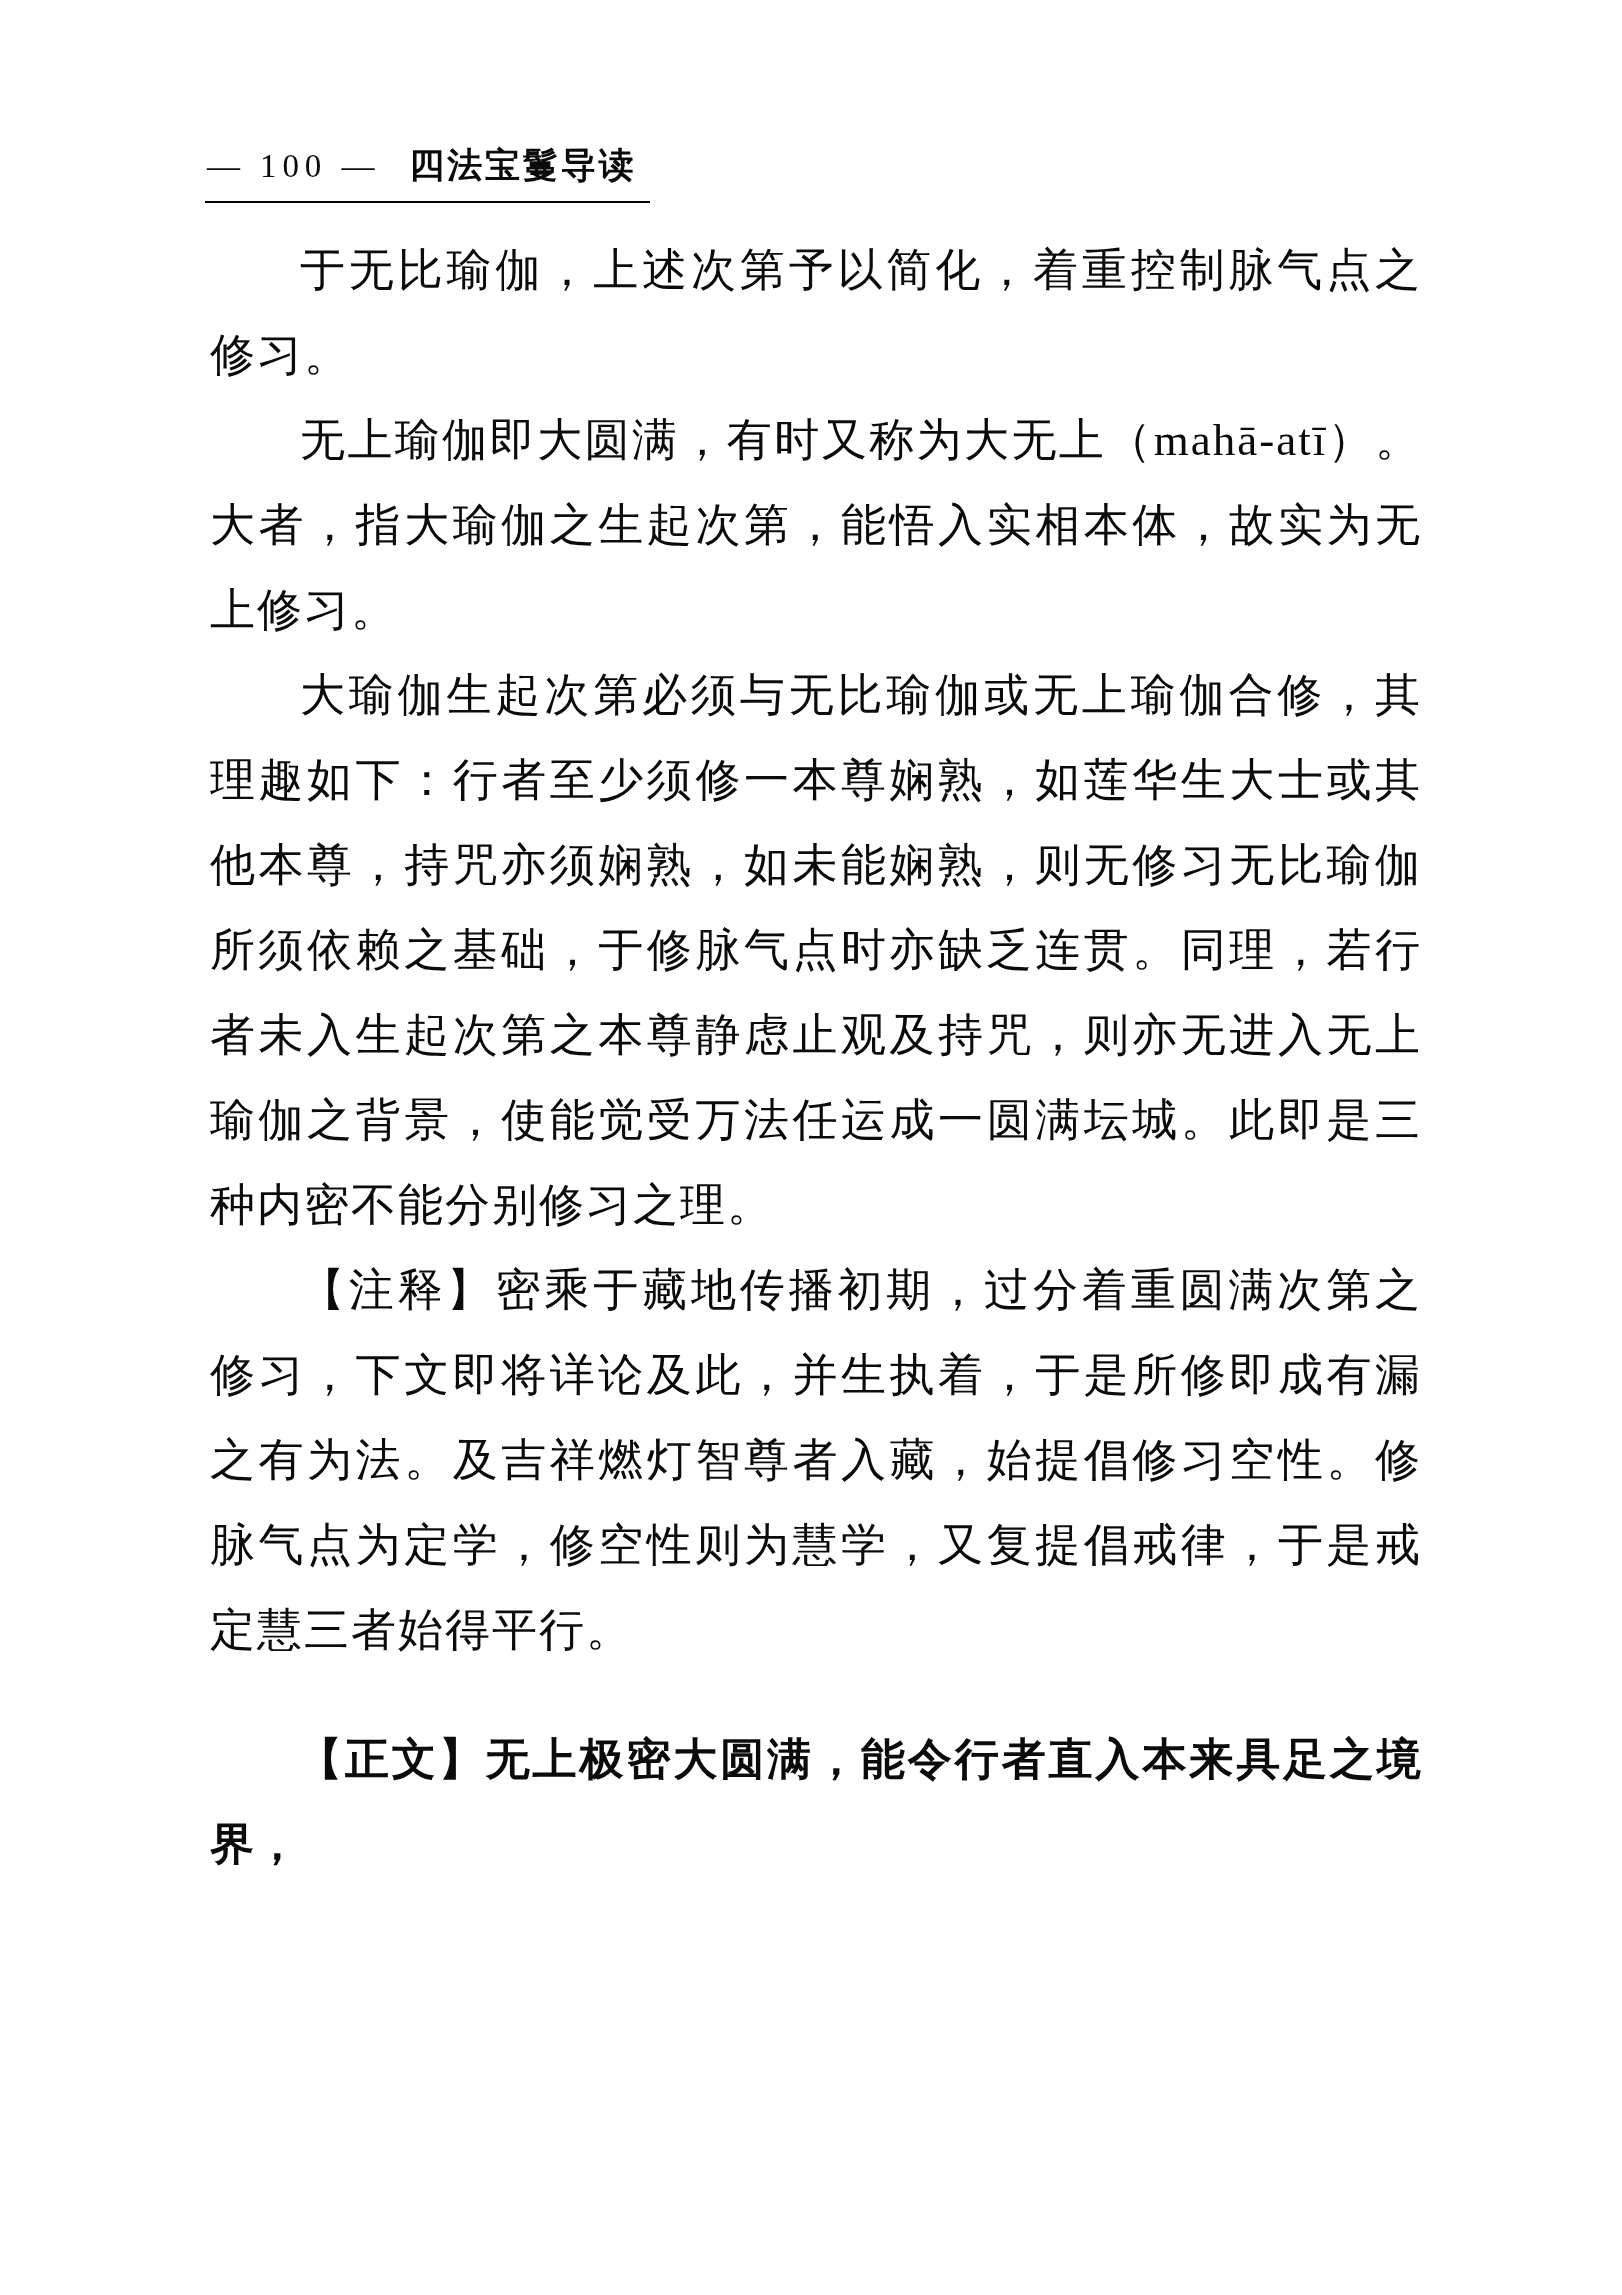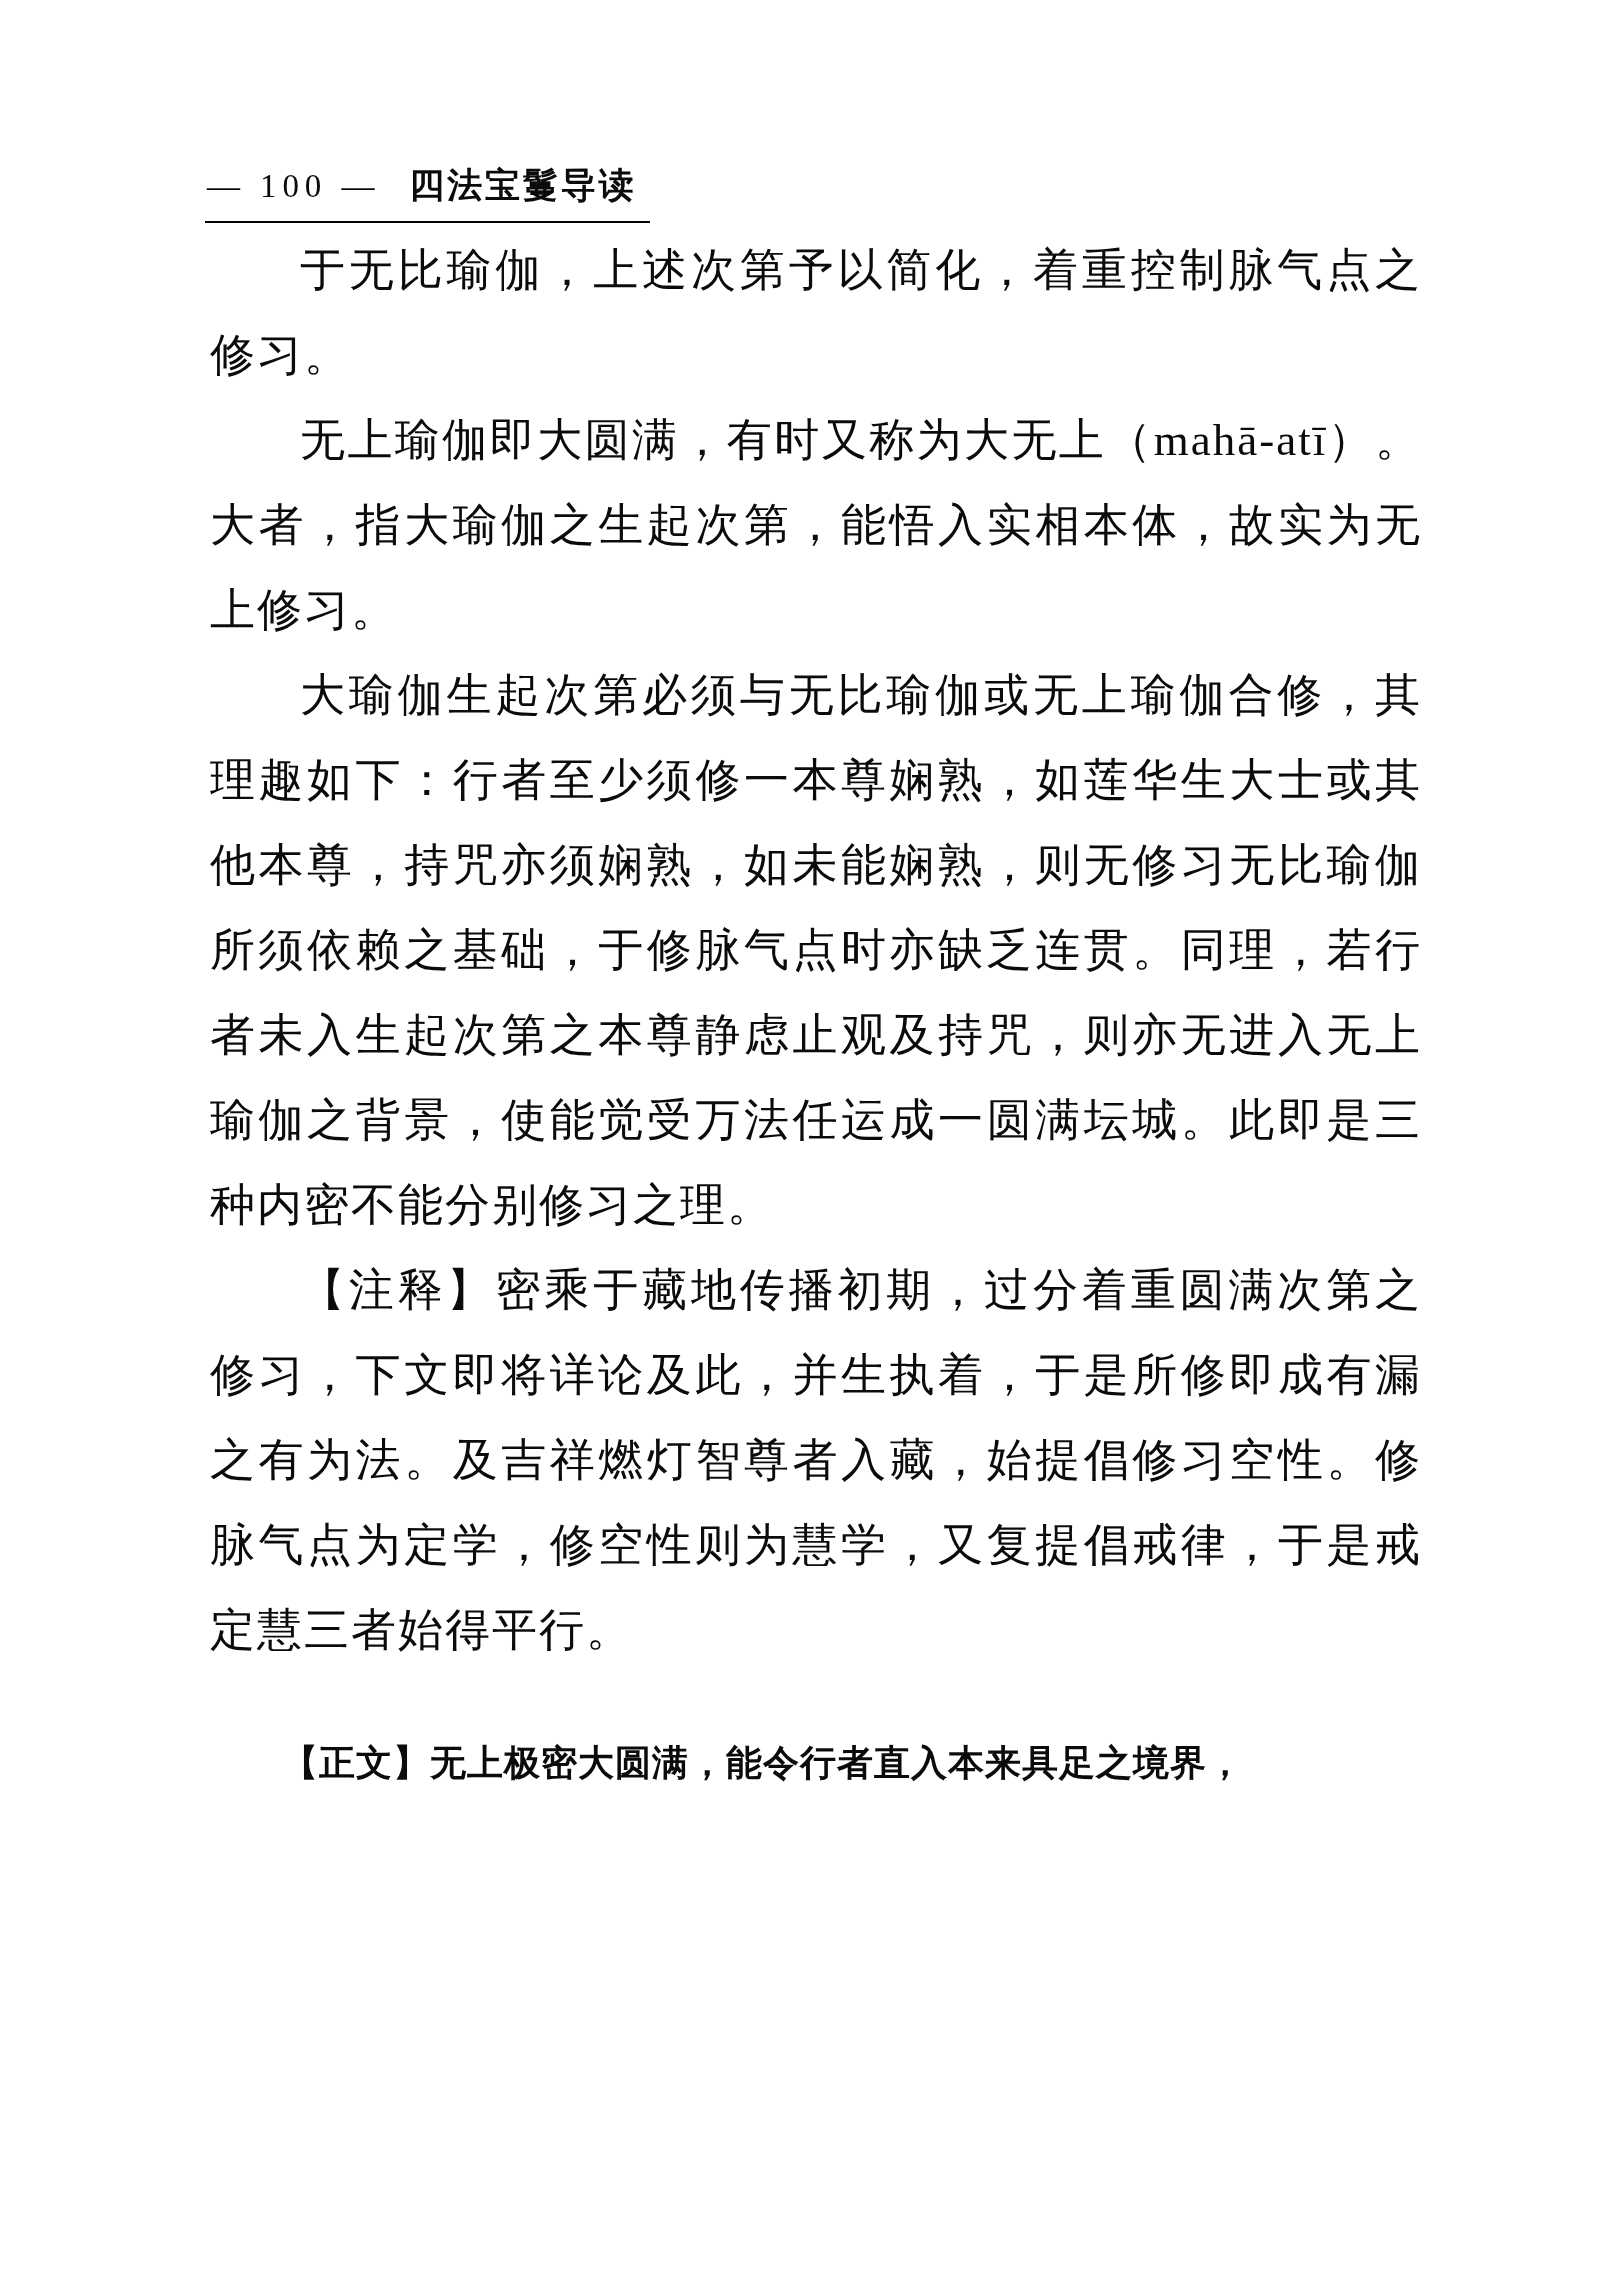--- a/index.html
+++ b/index.html
@@ -12,21 +12,21 @@
     width: 1623px;
     height: 2296px;
     background: #ffffff;
     color: #0b0b0b;
     font-family: "Liberation Serif", serif;
     overflow: hidden;
   }
   .page-header {
     position: absolute;
     left: 205px;
-    top: 162px;
+    top: 142px;
     display: inline-block;
     border-bottom: 2.9px solid #000000;
     padding: 0 13.7px 11.7px 2px;
     white-space: nowrap;
   }
   .page-marker {
     font-size: 33px;
     letter-spacing: 5.9px;
     font-family: "Liberation Serif", serif;
   }
@@ -47,23 +47,23 @@
     letter-spacing: 2px;
     text-align: justify;
     text-justify: inter-ideograph;
   }
   .body-text p {
     margin: 0;
     text-indent: 2em;
   }
   .body-text p.main-text {
     margin-top: 47px;
-    font-family: Liberation Sans, sans-serif;
+    font-family: Liberation Mono, monospace;
     font-weight: bold;
-    font-size: 36px;
+    font-size: 44px;
     letter-spacing: 1px;
   }
 </style>
 </head>
 <body>
 
 <div class="page">
 
   <div class="page-header">
     <span class="page-marker">— 100 —</span><span class="book-title">四法宝鬘导读</span>

